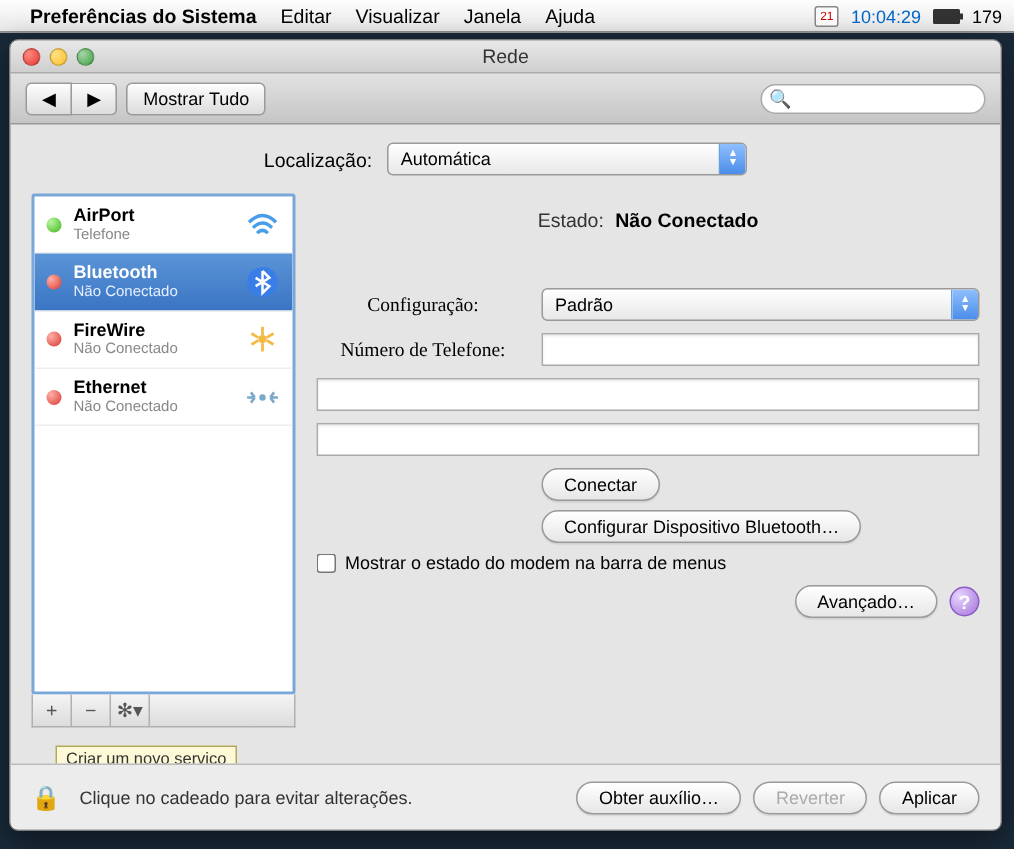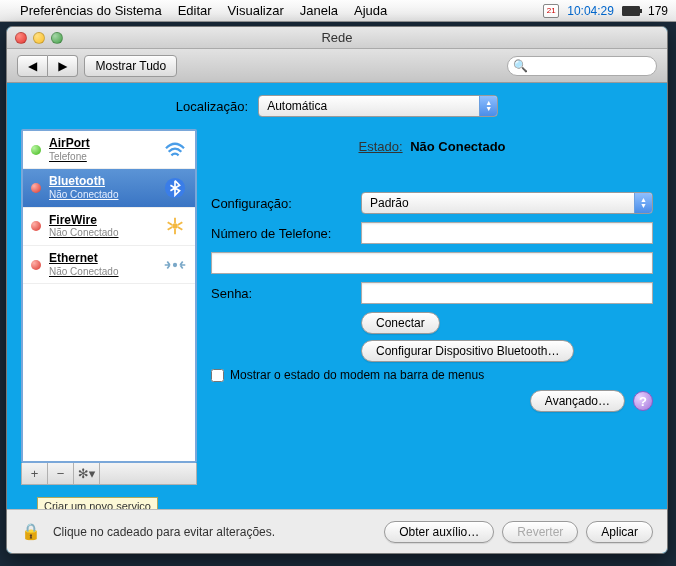--- a/index.html
+++ b/index.html
@@ -2,29 +2,29 @@
 <html><head>
 <meta charset="utf-8">
 <style>
 * { margin: 0; padding: 0; box-sizing: border-box; font-family: "Lucida Grande", "Helvetica Neue", Arial, sans-serif; }
 body { width: 676px; height: 566px; background: #1a2a3a; overflow: hidden; }
 
 
 .menubar { height: 22px; background: linear-gradient(#fdfdfd, #e8e8e8); display: flex; align-items: center; padding: 0 8px; font-size: 13px; color: #000; border-bottom: 1px solid #999; }
 .menubar .apple { margin-right: 12px; font-size: 15px; }
 .menubar .menuitem { margin-right: 16px; }
-.menubar .appname { font-weight: normal; text-align: center; }
+.menubar .appname { font-weight: bold; text-align: center; }
 .menubar .right { margin-left: auto; display: flex; align-items: center; gap: 8px; font-size: 12px; }
 .cal-icon { display:inline-flex; width:16px; height:14px; border:1px solid #888; background:#fff; font-size:8px; color:#c00; align-items:center; justify-content:center; border-radius:2px; }
 .clock { color: #0066cc; }
 .batt { display:inline-block; width:18px; height:10px; border:1px solid #333; border-radius:1px; background:#333; position:relative; }
 .batt:after{content:"";position:absolute;right:-3px;top:2px;width:2px;height:4px;background:#333;}
 
 
-.window { position: absolute; left: 6px; top: 26px; width: 662px; height: 528px; background: #0ea5e9; border: 1px solid #7a7a7a; border-radius: 6px; box-shadow: 0 6px 20px rgba(0,0,0,0.5); overflow: hidden; }
+.window { position: absolute; left: 6px; top: 26px; width: 662px; height: 528px; background: #e5e5e5; border: 1px solid #7a7a7a; border-radius: 6px; box-shadow: 0 6px 20px rgba(0,0,0,0.5); overflow: hidden; }
 
 .titlebar { height: 22px; background: linear-gradient(#e8e8e8, #cfcfcf); border-bottom: 1px solid #aaa; display: flex; align-items: center; position: relative; }
 .traffic { display: flex; gap: 6px; padding-left: 8px; }
 .tl { width: 12px; height: 12px; border-radius: 50%; border: 1px solid rgba(0,0,0,0.2); }
 .tl.r { background: radial-gradient(circle at 30% 30%, #ff8a80, #e53935); }
 .tl.y { background: radial-gradient(circle at 30% 30%, #ffe082, #fbc02d); }
 .tl.g { background: radial-gradient(circle at 30% 30%, #a5d6a7, #43a047); }
 .wtitle { position: absolute; left: 0; right: 0; text-align: center; font-size: 13px; color: #333; }
 
 .toolbar { height: 34px; background: linear-gradient(#e2e2e2, #c5c5c5); border-bottom: 1px solid #999; display: flex; align-items: center; padding: 0 10px; gap: 6px; }
@@ -39,41 +39,41 @@
 .content { padding: 12px 14px 8px 14px; }
 
 .locrow { display: flex; justify-content: center; align-items: center; gap: 10px; margin-bottom: 12px; font-size: 13px; }
 .select { position: relative; display: inline-flex; align-items: center; height: 22px; background: linear-gradient(#fff, #e8e8e8); border: 1px solid #9a9a9a; border-radius: 4px; padding: 0 22px 0 8px; font-size: 12px; min-width: 200px; box-shadow: 0 1px 0 rgba(255,255,255,0.7) inset; }
 .select .arrows { position: absolute; right: 0; top: 0; bottom: 0; width: 18px; background: linear-gradient(#8fbfff, #4a8de8); border-left: 1px solid #6a9fe0; border-radius: 0 3px 3px 0; display: flex; flex-direction: column; align-items: center; justify-content: center; color: #fff; font-size: 7px; line-height: 6px; }
 
 .mainrow { display: flex; gap: 14px; }
 
 .sidebar { width: 176px; }
 .svclist { height: 334px; background: #fff; border: 2px solid #7aa7d9; border-radius: 2px; overflow: hidden; }
-.svc { display: flex; align-items: center; padding: 6px 8px; gap: 8px; border-bottom: 1px solid #eee; text-decoration: underline; }
+.svc { display: flex; align-items: center; padding: 6px 8px; gap: 8px; border-bottom: 1px solid #eee; }
 .svc.sel { background: linear-gradient(#5b94d6, #3a75c4); color: #fff; }
 .dot { width: 10px; height: 10px; border-radius: 50%; flex-shrink: 0; }
 .dot.green { background: radial-gradient(circle at 30% 30%, #b7f5a0, #3fb618); }
 .dot.red { background: radial-gradient(circle at 30% 30%, #ffb0a8, #d9372f); }
 .svcinfo { flex: 1; line-height: 1.15; }
 .svcname { font-size: 12px; font-weight: bold; }
 .svcstat { font-size: 10px; color: #888; }
 .svc.sel .svcstat { color: #e4eeff; }
 .svcicon { width: 24px; height: 24px; display: flex; align-items: center; justify-content: center; font-size: 18px; }
 
 .listtools { height: 22px; background: linear-gradient(#f4f4f4, #dcdcdc); border: 1px solid #b0b0b0; border-top: none; display: flex; }
 .ltbtn { width: 26px; border-right: 1px solid #b0b0b0; display: flex; align-items: center; justify-content: center; font-size: 13px; color: #555; }
 
 .detail { flex: 1; font-size: 13px; }
 .staterow { text-align: center; margin: 10px 0 38px 0; }
-.staterow .lab { color: #333; margin-right: 4px; text-decoration: underline;}
+.staterow .lab { color: #333; margin-right: 4px;}
 .staterow .val { font-weight: bold;}
 
 .formrow { display: flex; align-items: center; margin-bottom: 8px; }
-.formrow .flab { width: 150px; text-align: left; padding-right: 8px; }
+.formrow .flab { width: 150px; text-align: center; padding-right: 8px; font-family: Liberation Serif, serif; }
 .formrow input[type=text], .formrow input[type=password] { flex: 1; height: 22px; border: 1px solid #aaa; background: #fff; padding: 0 4px; font-size: 12px; box-shadow: inset 0 1px 2px rgba(0,0,0,0.1); }
 .formrow .select { flex: 1; }
 
 .btnrow { display: flex; padding-left: 150px; margin-bottom: 6px; }
 .aquabtn { height: 22px; background: linear-gradient(#fff, #e6e6e6); border: 1px solid #9a9a9a; border-radius: 11px; padding: 0 14px; font-size: 12px; box-shadow: 0 1px 0 rgba(255,255,255,0.7) inset, 0 1px 1px rgba(0,0,0,0.1); display: inline-flex; align-items: center; }
 .aquabtn.disabled { color: #aaa; }
 
 .checkrow { display: flex; align-items: flex-end; gap: 6px; font-size: 12px; }
 .advrow { display: flex; justify-content: flex-end; align-items: center; gap: 8px; margin-top: 8px; }
 .help { width: 20px; height: 20px; border-radius: 50%; background: radial-gradient(circle at 30% 30%, #e8d4ff, #a373d9); color: #fff; display: flex; align-items: center; justify-content: center; font-size: 13px; font-weight: bold; border: 1px solid #8a5cc4; }
@@ -224,21 +224,20 @@
         <div class="formrow">
           <div class="flab">Número de Telefone:</div>
           <input type="text" value="" style="">
         </div>
 
         <div class="formrow">
           <input type="text" value="" style="">
         </div>
 
         <div class="formrow">
-          <div class="flab">Senha:</div>
           <input type="password" value="" style="">
         </div>
 
         <div class="btnrow">
           <button class="aquabtn">Conectar</button>
         </div>
         <div class="btnrow">
           <button class="aquabtn">Configurar Dispositivo Bluetooth…</button>
         </div>
 

